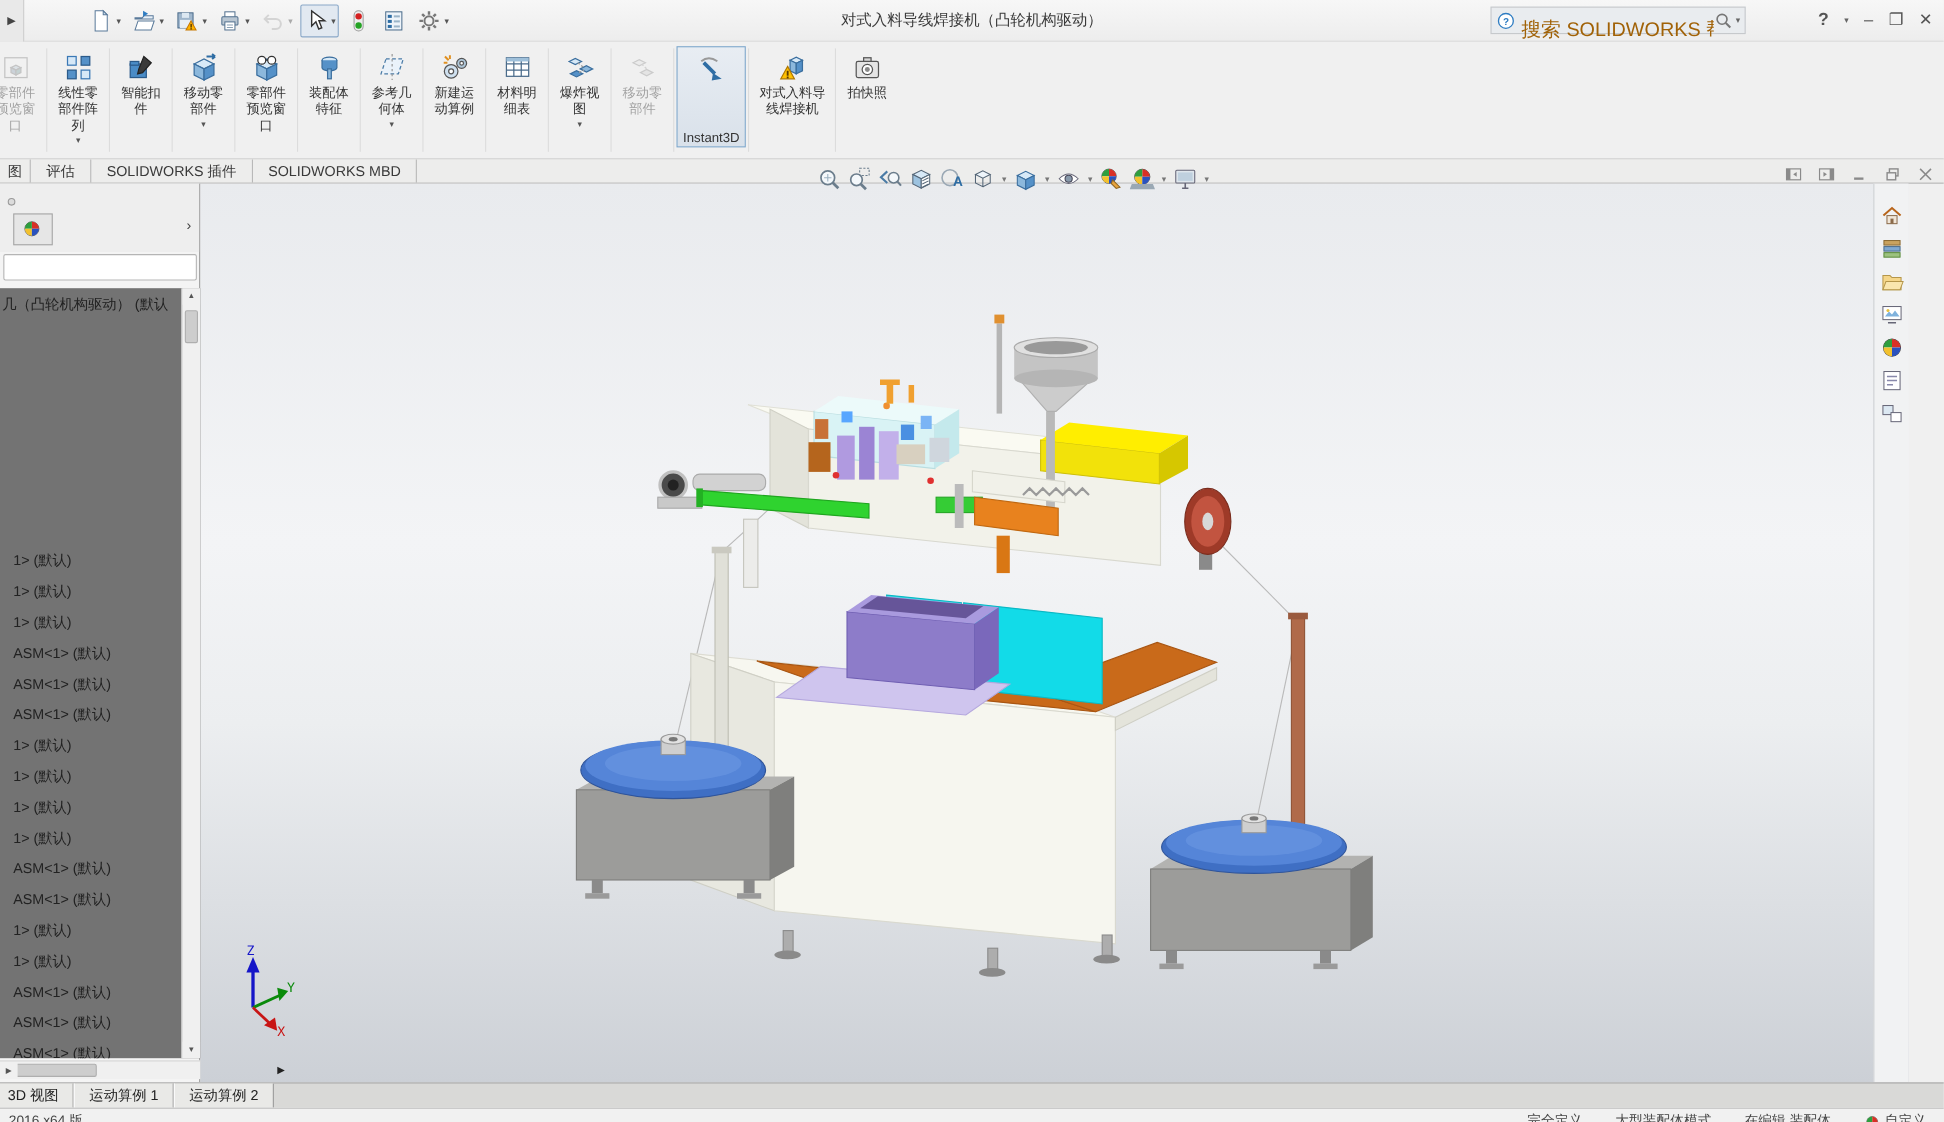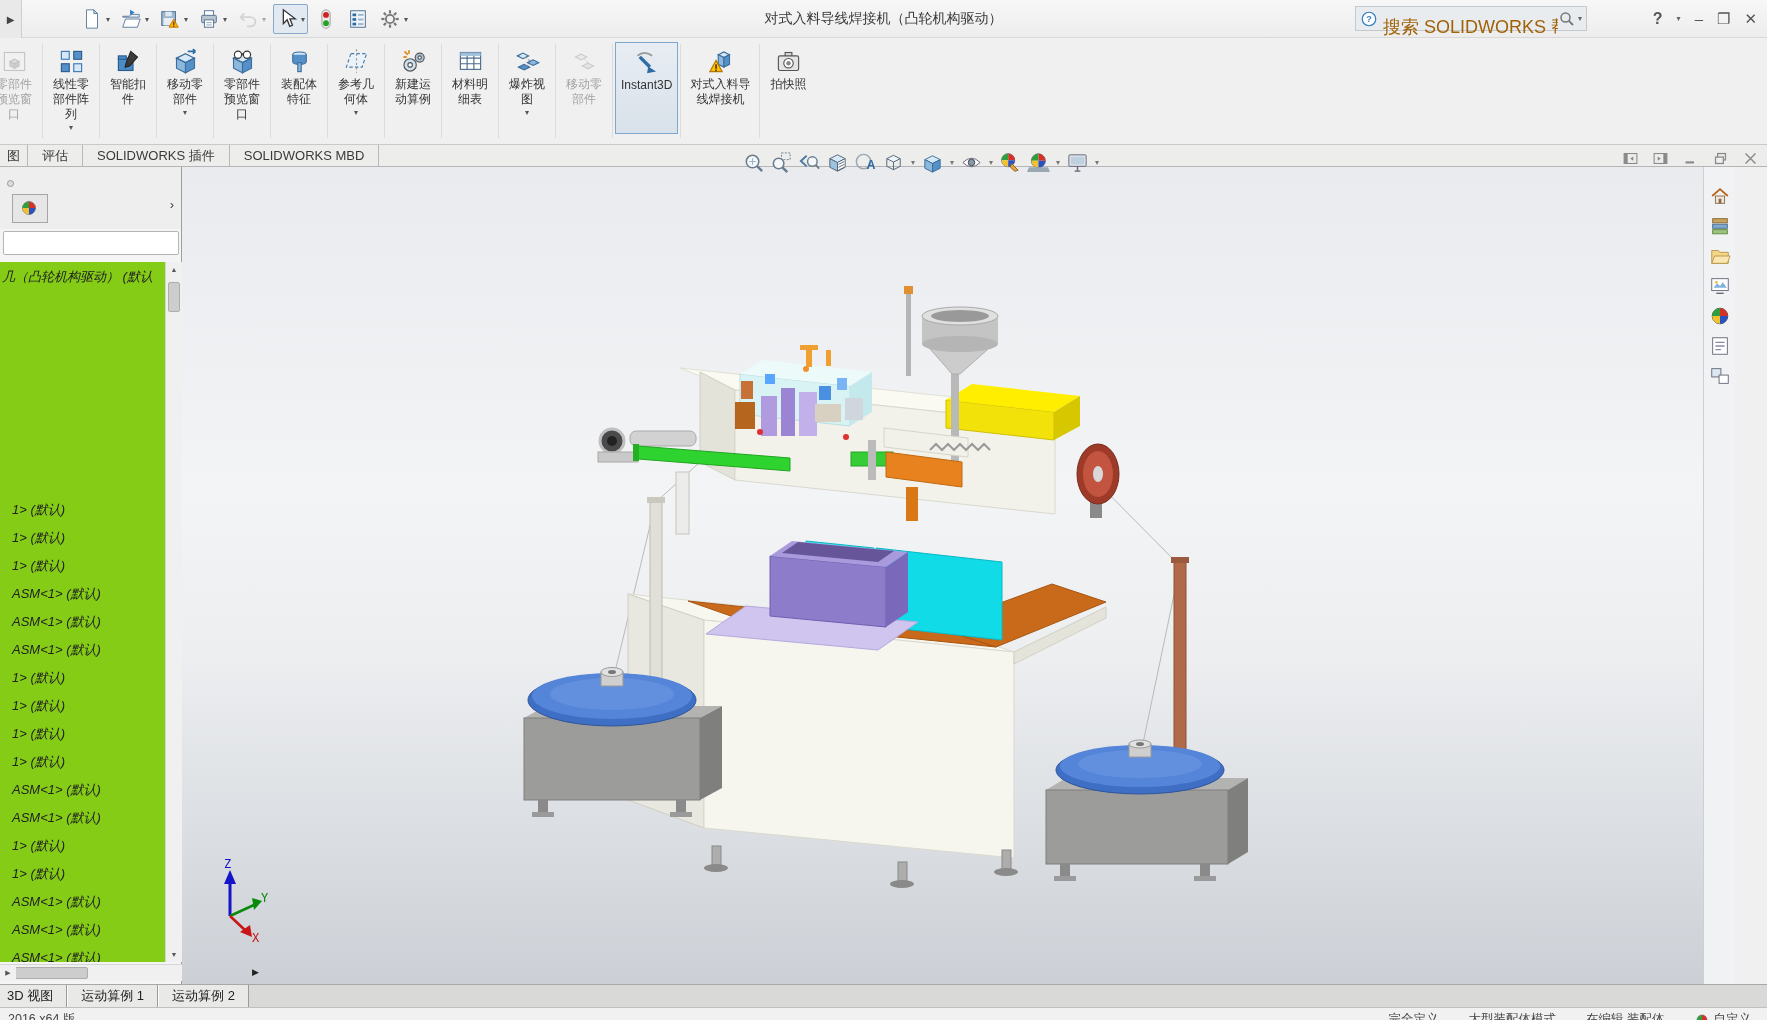--- a/index.html
+++ b/index.html
@@ -36,21 +36,21 @@
     background:#f0f0f0; border-bottom:1px solid #c9c9c9; overflow:hidden; }
   #ribbon-btns { display:flex; align-items:flex-start; height:100%; padding-top:4px; }
   .ribbon-btn { display:flex; flex-direction:column; align-items:center; padding:2px 5px 0 5px; min-width:44px; }
   .ribbon-btn .ric { width:27px; height:27px; margin:4px 0 2px 0; }
   .ribbon-btn .lbl { font-size:12px; line-height:15px; text-align:center; color:#333; width:42px; word-break:break-all; }
   .ribbon-btn .lbl.latin { width:auto; white-space:nowrap; }
   .ribbon-btn .lbl.mixed { width:64px; }
   .ribbon-btn .rcaret { font-size:8px; color:#555; margin-top:1px; }
   .ribbon-btn.disabled { opacity:.42; }
   .ribbon-btn.active { border:1px solid #7da7cc; background:linear-gradient(#e8edf3,#d9e1ea);
-    height:92px; justify-content:flex-start; }
+    height:92px; justify-content:space-between; }
   .rsep { width:1px; background:#dcdcdc; height:94px; margin:2px 2px 0 2px; flex:none; }
 
   
   #tabrow { position:absolute; left:0; top:145px; width:1767px; height:22px;
     background:#ededec; border-bottom:1px solid #b5b5b5; display:flex; align-items:stretch; }
   .cmdtab { padding:0 14px; font-size:13px; color:#3a3a3a; display:flex; align-items:center;
     border-right:1px solid #b8b8b8; white-space:nowrap; }
   .cmdtab.clip { padding:0 6px; width:28px; overflow:hidden; justify-content:center; }
 
   #headsup { position:absolute; left:742px; top:147px; height:30px; display:flex; align-items:center; gap:5px; z-index:5; }
@@ -77,21 +77,21 @@
     background:#f4f4f4; border-right:1px solid #9e9e9e; }
   #panel-top { position:absolute; left:0; top:0; width:100%; height:62px; background:#eeeeee; }
   .pin-dot { position:absolute; left:7px; top:13px; width:7px; height:7px; border:1px solid #9a9a9a;
     border-radius:50%; background:#dcdcdc; }
   #dm-tab { position:absolute; left:12px; top:27px; width:36px; height:29px;
     border:1px solid #a5a5a5; background:#e6e6e6; display:flex; align-items:center; justify-content:center; }
   #dm-tab .ic { width:20px; height:20px; }
   #panel-chevron { position:absolute; right:7px; top:30px; color:#444; font-size:13px; }
   #panel-filter { position:absolute; left:3px; top:64px; width:176px; height:24px;
     background:#ffffff; border:1px solid #b5b5b5; border-radius:2px; }
-  #tree { position:absolute; left:0; top:95px; width:182px; height:700px; background:#84cc16; overflow:hidden;font-style:italic; }
+  #tree { position:absolute; left:0; top:95px; width:182px; height:700px; background:#737373; overflow:hidden; }
   #root-item { position:absolute; left:2px; top:6px; width:160px; font-size:13px; color:#222;
     white-space:nowrap; overflow:hidden; }
   .titem { position:absolute; left:12px; font-size:13px; color:#222; white-space:nowrap; }
   #vscroll { position:absolute; right:0; top:0; width:17px; height:700px; background:#f0f0f0; border-left:1px solid #d5d5d5; }
   .sarrow { position:absolute; left:0; width:16px; height:15px; font-size:7px; color:#555;
     display:flex; align-items:center; justify-content:center; background:#f0f0f0; }
   #vthumb { position:absolute; left:2px; top:20px; width:12px; height:30px; background:#cdcdcd; border:1px solid #aeaeae; border-radius:2px; }
   #hscroll { position:absolute; left:0; top:797px; width:182px; height:17px; background:#f0f0f0; border-top:1px solid #d5d5d5; }
   #hthumb { position:absolute; left:0; top:2px; width:88px; height:12px; background:#cdcdcd; border:1px solid #aeaeae; border-radius:2px; }
   #hscroll .sarrow { top:1px; height:14px; }

